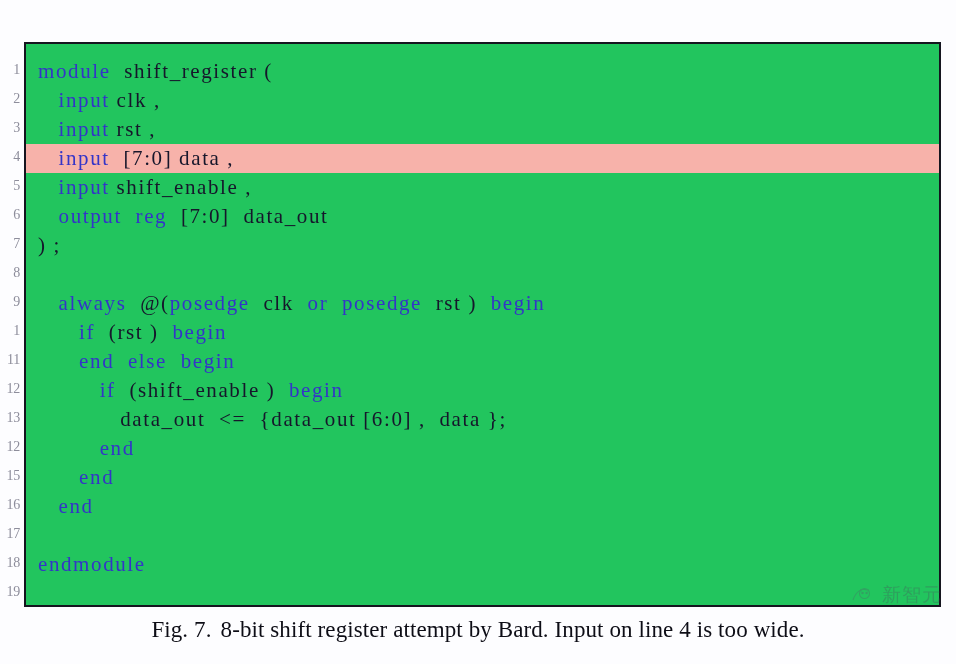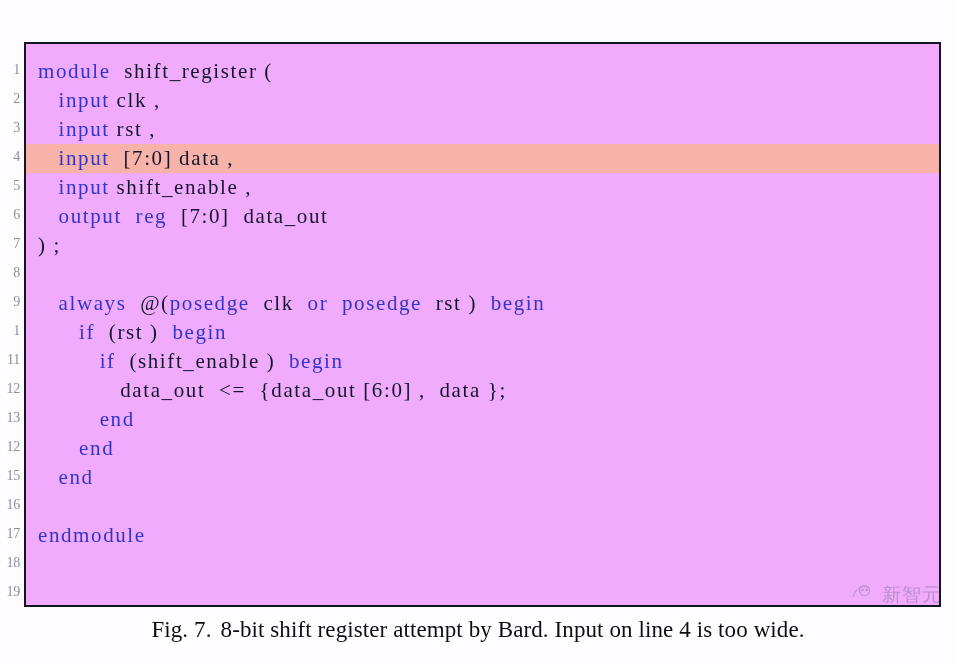--- a/index.html
+++ b/index.html
@@ -25,21 +25,21 @@
 
   
   #listing {
     position: absolute;
     left: 24px;
     top: 42px;
     width: 917px;
     height: 565px;
     box-sizing: border-box;
     border: 2px solid #15151f;
-    background: #f0abfc;
+    background: #22c55e;
     overflow: hidden;
   }
 
   
   #gutter {
     position: absolute;
     left: 0px;
     top: 42px;
     width: 24px;
     height: 565px;
@@ -99,21 +99,21 @@
     letter-spacing: 0.1px;
   }
   #caption .cap-label { margin-right: 9px; }
 
   
   #watermark {
     position: absolute;
     right: 14px;
     top: 582px;
     display: flex;
-    align-items: flex-start;
+    align-items: center;
     gap: 5px;
     opacity: 0.30;
     pointer-events: none;
   }
   #watermark .wm-mark {
     width: 26px;
     height: 20px;
   }
   #watermark .wm-text {
     font-family: "DejaVu Sans", sans-serif;
@@ -154,20 +154,21 @@
         <div class="code-line"><span class="kw">module</span><span class="punc">  </span><span class="id">shift_register</span><span class="punc"> (</span></div>
         <div class="code-line"><span class="punc">   </span><span class="kw">input</span><span class="punc"> </span><span class="id">clk ,</span></div>
         <div class="code-line"><span class="punc">   </span><span class="kw">input</span><span class="punc"> </span><span class="id">rst ,</span></div>
         <div class="code-line is-highlighted"><span class="punc">   </span><span class="kw">input</span><span class="punc">  </span><span class="id">[7:0] data ,</span></div>
         <div class="code-line"><span class="punc">   </span><span class="kw">input</span><span class="punc"> </span><span class="id">shift_enable ,</span></div>
         <div class="code-line"><span class="punc">   </span><span class="kw">output</span><span class="punc">  </span><span class="kw">reg</span><span class="punc">  </span><span class="id">[7:0]  data_out</span></div>
         <div class="code-line"><span class="punc">) ;</span></div>
         <div class="code-line">&nbsp;</div>
         <div class="code-line"><span class="punc">   </span><span class="kw">always</span><span class="punc">  @(</span><span class="kw">posedge</span><span class="punc">  </span><span class="id">clk</span><span class="punc">  </span><span class="kw">or</span><span class="punc">  </span><span class="kw">posedge</span><span class="punc">  </span><span class="id">rst</span><span class="punc"> )  </span><span class="kw">begin</span></div>
         <div class="code-line"><span class="punc">      </span><span class="kw">if</span><span class="punc">  (</span><span class="id">rst</span><span class="punc"> )  </span><span class="kw">begin</span></div>
+        <div class="code-line"><span class="punc">      </span><span class="kw">end</span><span class="punc">  </span><span class="kw">else</span><span class="punc">  </span><span class="kw">begin</span></div>
         <div class="code-line"><span class="punc">         </span><span class="kw">if</span><span class="punc">  (</span><span class="id">shift_enable</span><span class="punc"> )  </span><span class="kw">begin</span></div>
         <div class="code-line"><span class="punc">            </span><span class="id">data_out</span><span class="punc">  </span><span class="op">&lt;=</span><span class="punc">  {</span><span class="id">data_out [6:0] ,  data</span><span class="punc"> };</span></div>
         <div class="code-line"><span class="punc">         </span><span class="kw">end</span></div>
         <div class="code-line"><span class="punc">      </span><span class="kw">end</span></div>
         <div class="code-line"><span class="punc">   </span><span class="kw">end</span></div>
         <div class="code-line">&nbsp;</div>
         <div class="code-line"><span class="kw">endmodule</span></div>
       </div>
   </div>
 

